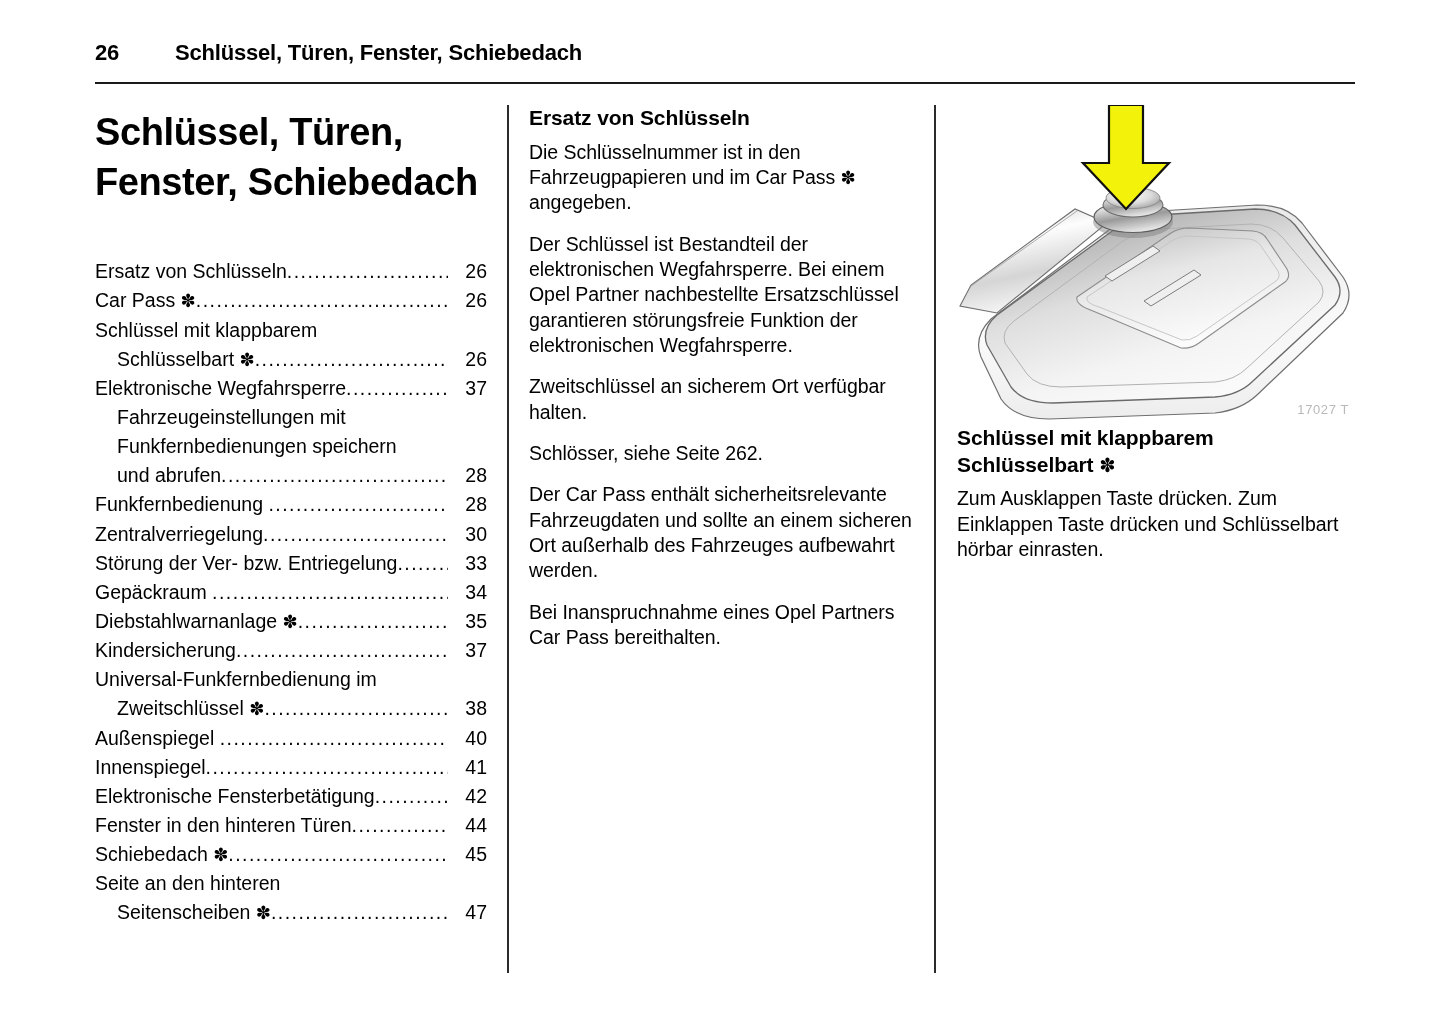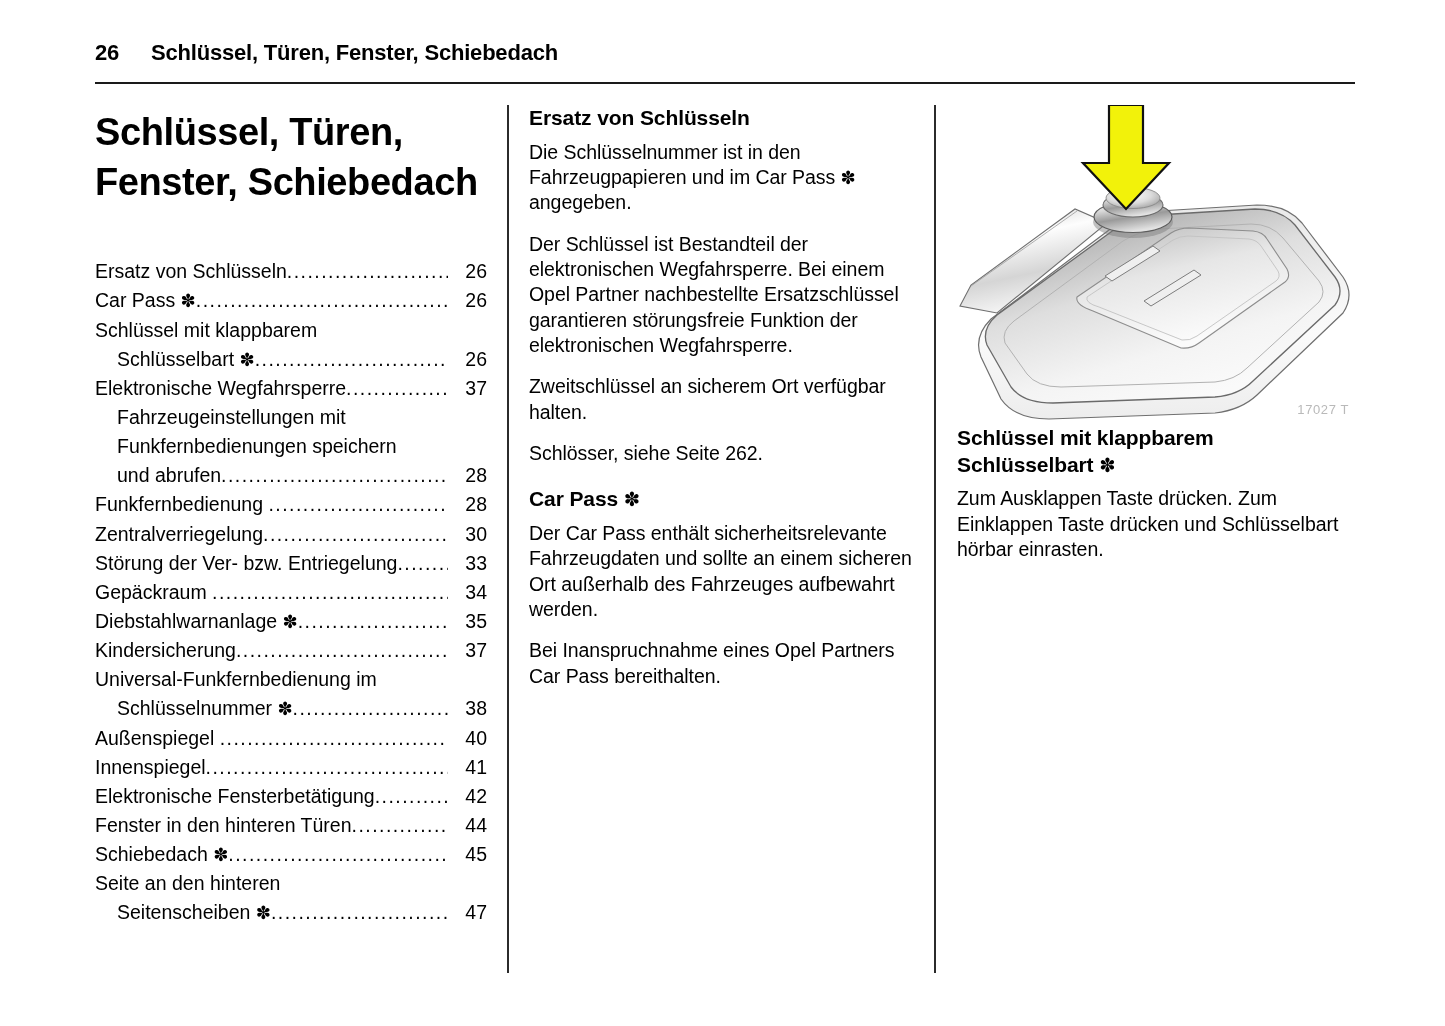--- a/index.html
+++ b/index.html
@@ -25,21 +25,21 @@
     align-items: baseline;
   }
   .page-header .folio {
     font-size: 22px;
     font-weight: bold;
     letter-spacing: -0.2px;
   }
   .page-header .hdr-title {
     font-size: 22px;
     font-weight: bold;
-    margin-left: 32px;
+    margin-left: 56px;
     letter-spacing: -0.2px;
     white-space: nowrap;
   }
   .header-rule {
     position: absolute;
     left: 95px;
     top: 82px;
     width: 1260px;
     height: 2px;
     background: #1a1a1a;
@@ -255,21 +255,21 @@
           <span class="toc-text">Kindersicherung</span>
           <span class="toc-leader">..........................................................................................</span>
           <span class="toc-page">37</span>
         </div>
       </div>
       <div class="toc-entry">
         <div class="toc-line no-page">
           <span class="toc-text">Universal-Funkfernbedienung im</span>
         </div>
         <div class="toc-line indent">
-          <span class="toc-text">Schlüsselnummer </span>
+          <span class="toc-text">Zweitschlüssel </span>
           <span class="ast">✽</span>
           <span class="toc-leader">..........................................................................................</span>
           <span class="toc-page">38</span>
         </div>
       </div>
       <div class="toc-entry">
         <div class="toc-line">
           <span class="toc-text">Außenspiegel </span>
           <span class="toc-leader">..........................................................................................</span>
           <span class="toc-page">40</span>
@@ -322,21 +322,20 @@
   <h2 class="sec-head">Ersatz von Schlüsseln</h2>
 
   <p class="body"><span>Die Schlüsselnummer ist in den Fahrzeugpapieren und im Car Pass </span><span class="ast">✽</span><span> angegeben.</span></p>
 
   <p class="body">Der Schlüssel ist Bestandteil der elektronischen Wegfahrsperre. Bei einem Opel Partner nachbestellte Ersatzschlüssel garantieren störungsfreie Funktion der elektronischen Wegfahrsperre.</p>
 
   <p class="body">Zweitschlüssel an sicherem Ort verfügbar halten.</p>
 
   <p class="body">Schlösser, siehe Seite 262.</p>
 
-  <h2 class="sec-head spaced"><span>Car Pass </span><span class="ast">✽</span></h2>
 
   <p class="body">Der Car Pass enthält sicherheitsrelevante Fahrzeugdaten und sollte an einem sicheren Ort außerhalb des Fahrzeuges aufbewahrt werden.</p>
 
   <p class="body tight">Bei Inanspruchnahme eines Opel Partners Car Pass bereithalten.</p>
 </div>
 
 <div class="col col-3">
 
   <div class="figure">
     <svg width="400" height="316" viewBox="0 0 400 316">

